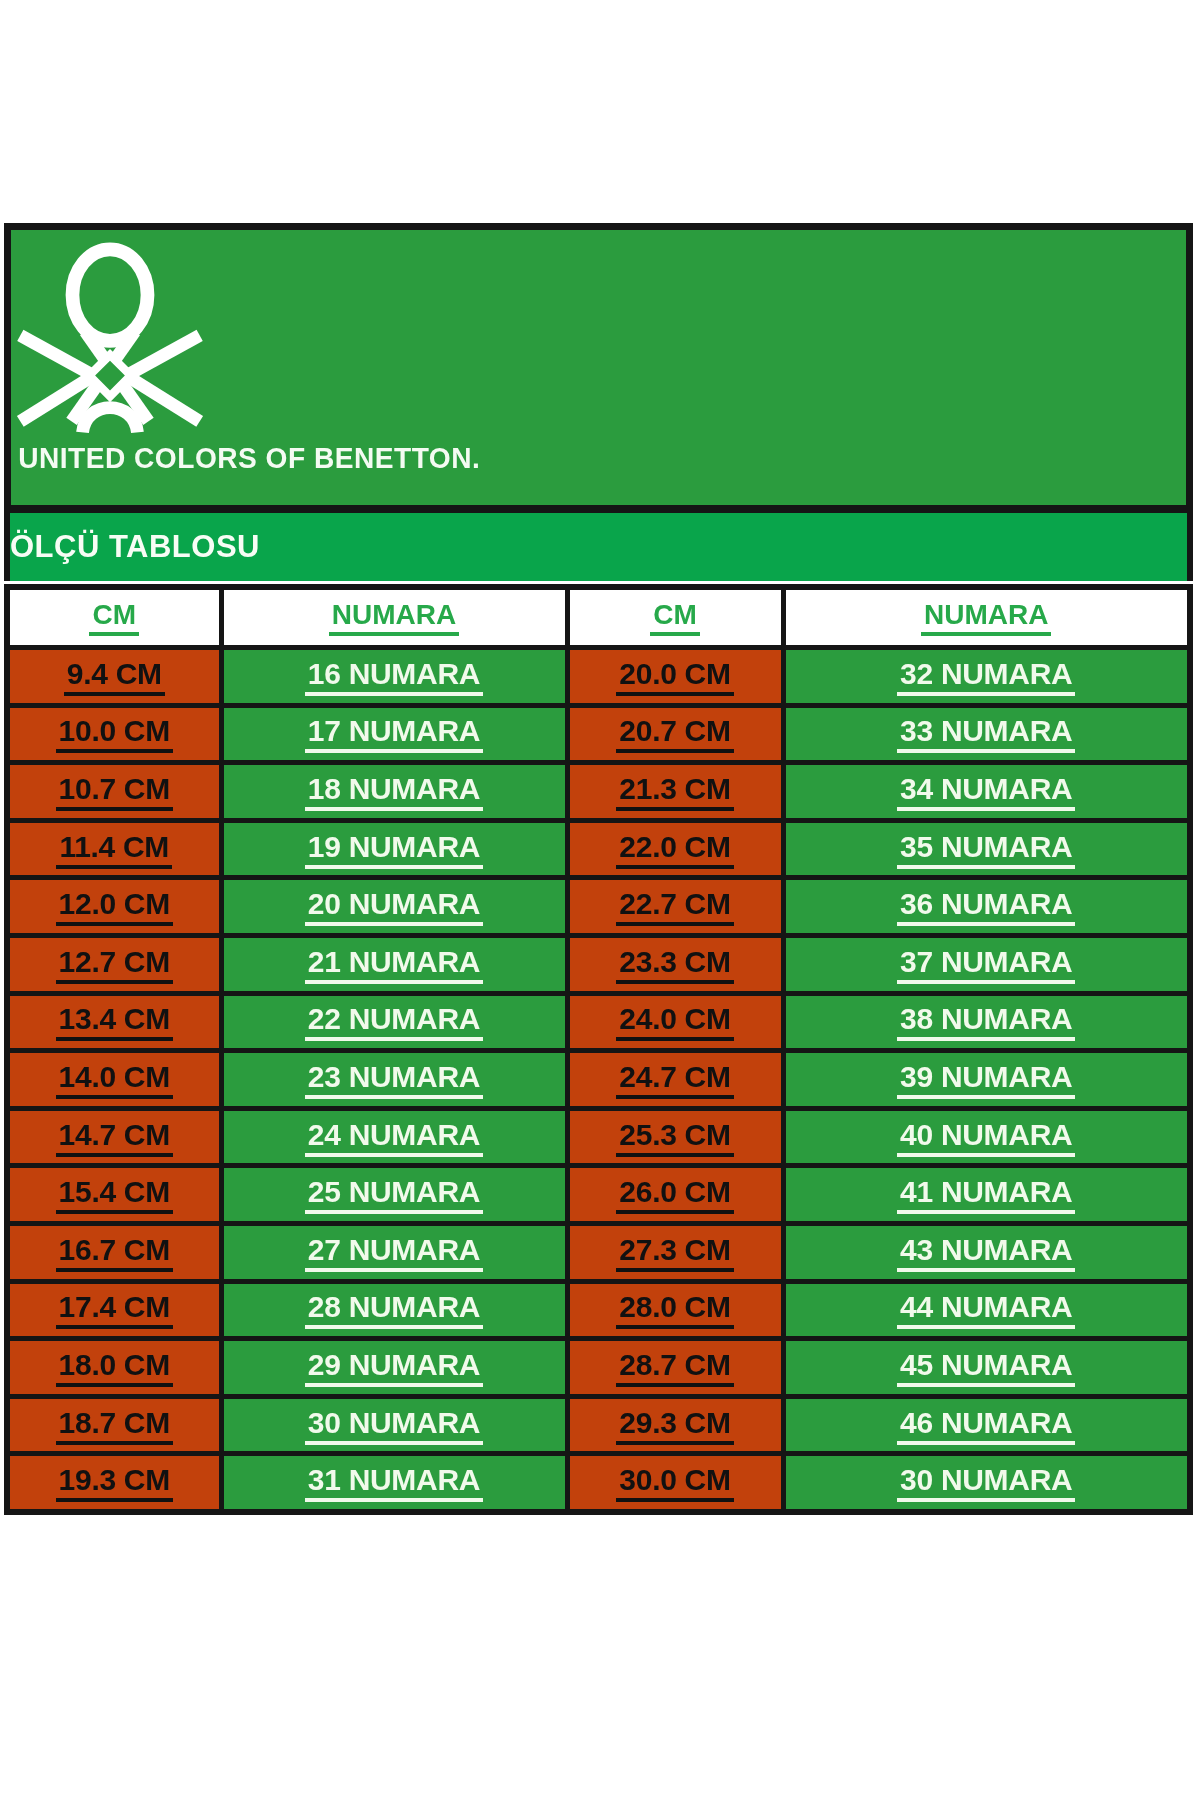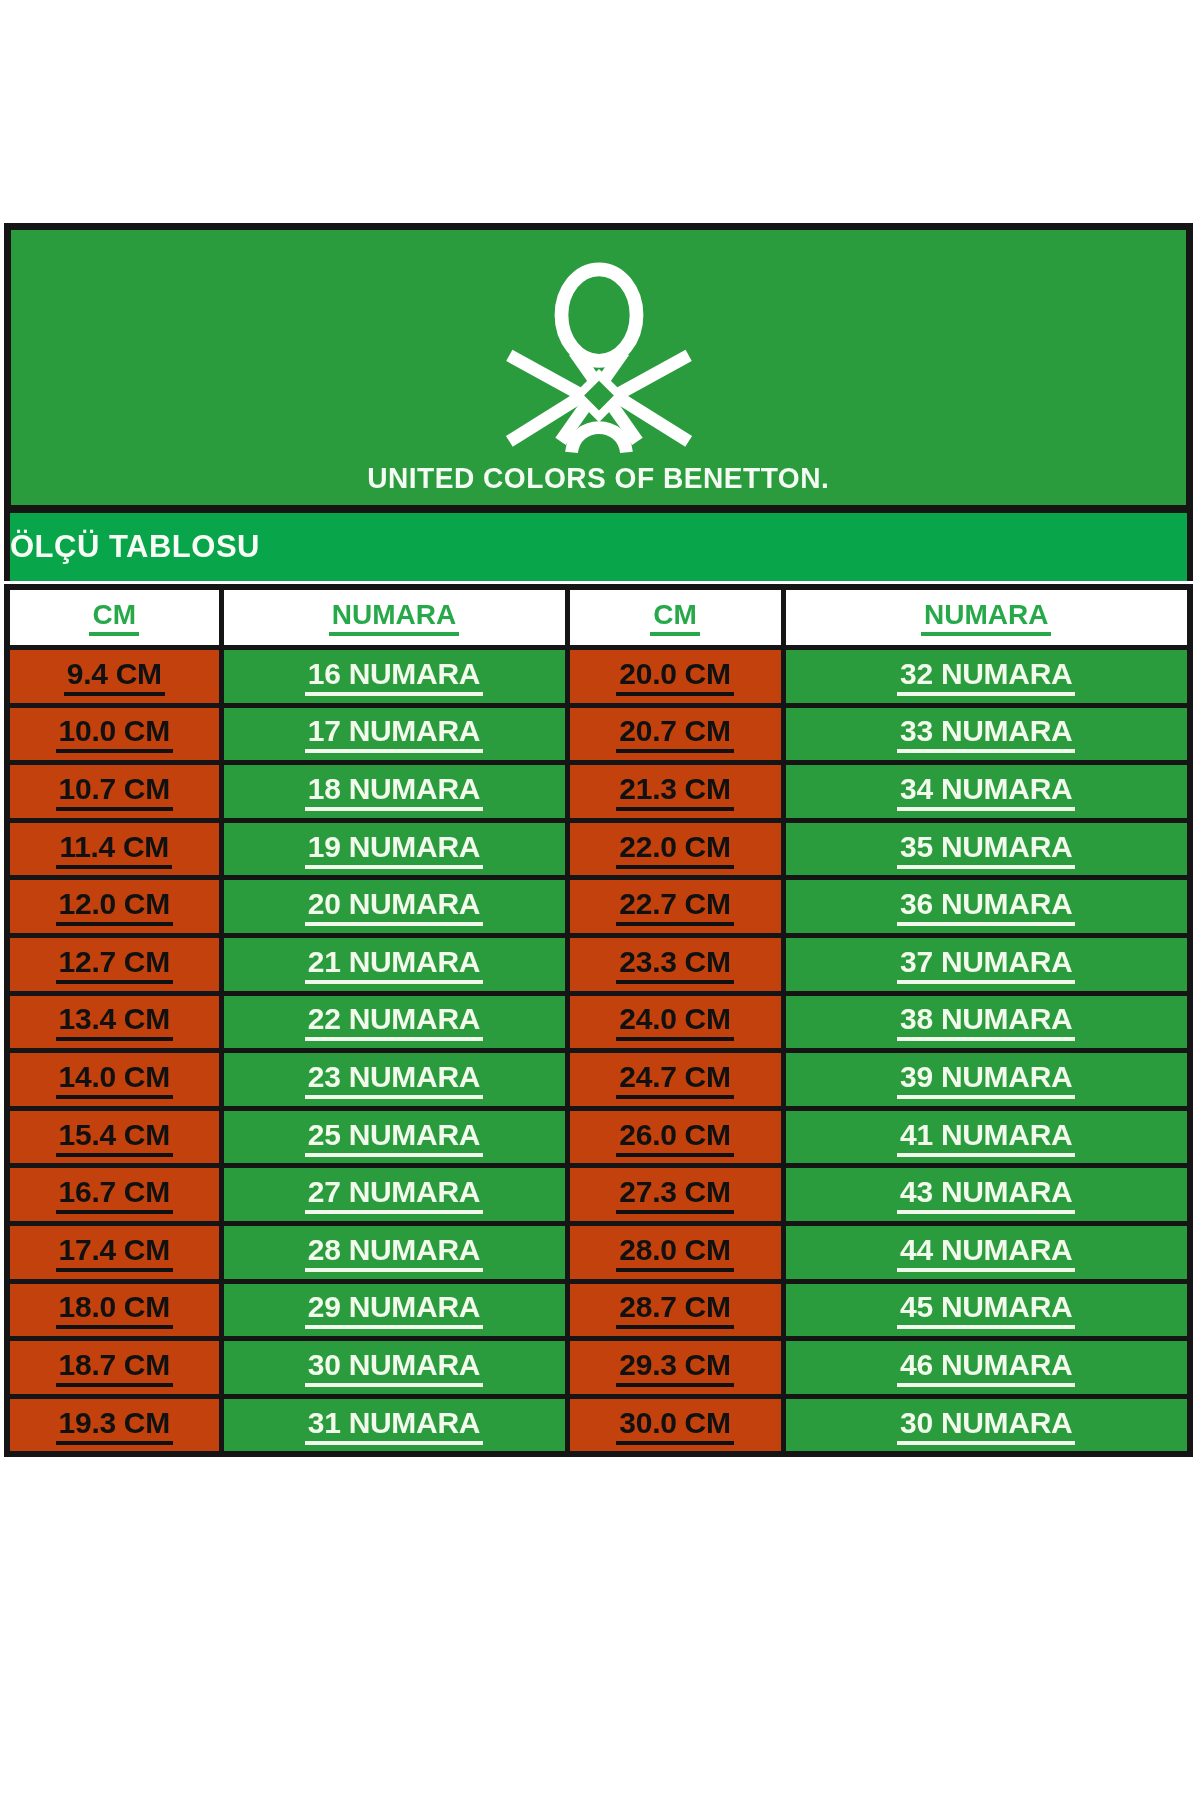--- a/index.html
+++ b/index.html
@@ -23,22 +23,22 @@
   }
   
   .brand-header {
     box-sizing: border-box;
     height: 290px;
     border: 7px solid var(--border-black, #151515);
     border-bottom-width: 8px;
     background: var(--brand-green, #2B9C3E);
     display: flex;
     flex-direction: column;
-    align-items: center;
-    padding-top: 32px;
+    align-items: flex-start;
+    padding-top: 12px;
   }
   .logo-svg { display: block; }
   .wordmark {
     margin-top: 6px;
     color: #f4fbf2;
     font-size: 29px;
     font-weight: 700;
     letter-spacing: 0.5px;
     white-space: nowrap;
     transform: scaleX(0.97);
@@ -180,20 +180,26 @@
             <td class="cm"><span class="u">24.0 CM</span></td>
             <td class="num"><span class="u">38 NUMARA</span></td>
           </tr>
           <tr>
             <td class="cm"><span class="u">14.0 CM</span></td>
             <td class="num"><span class="u">23 NUMARA</span></td>
             <td class="cm"><span class="u">24.7 CM</span></td>
             <td class="num"><span class="u">39 NUMARA</span></td>
           </tr>
           <tr>
+            <td class="cm"><span class="u">14.7 CM</span></td>
+            <td class="num"><span class="u">24 NUMARA</span></td>
+            <td class="cm"><span class="u">25.3 CM</span></td>
+            <td class="num"><span class="u">40 NUMARA</span></td>
+          </tr>
+          <tr>
             <td class="cm"><span class="u">15.4 CM</span></td>
             <td class="num"><span class="u">25 NUMARA</span></td>
             <td class="cm"><span class="u">26.0 CM</span></td>
             <td class="num"><span class="u">41 NUMARA</span></td>
           </tr>
           <tr>
             <td class="cm"><span class="u">16.7 CM</span></td>
             <td class="num"><span class="u">27 NUMARA</span></td>
             <td class="cm"><span class="u">27.3 CM</span></td>
             <td class="num"><span class="u">43 NUMARA</span></td>

